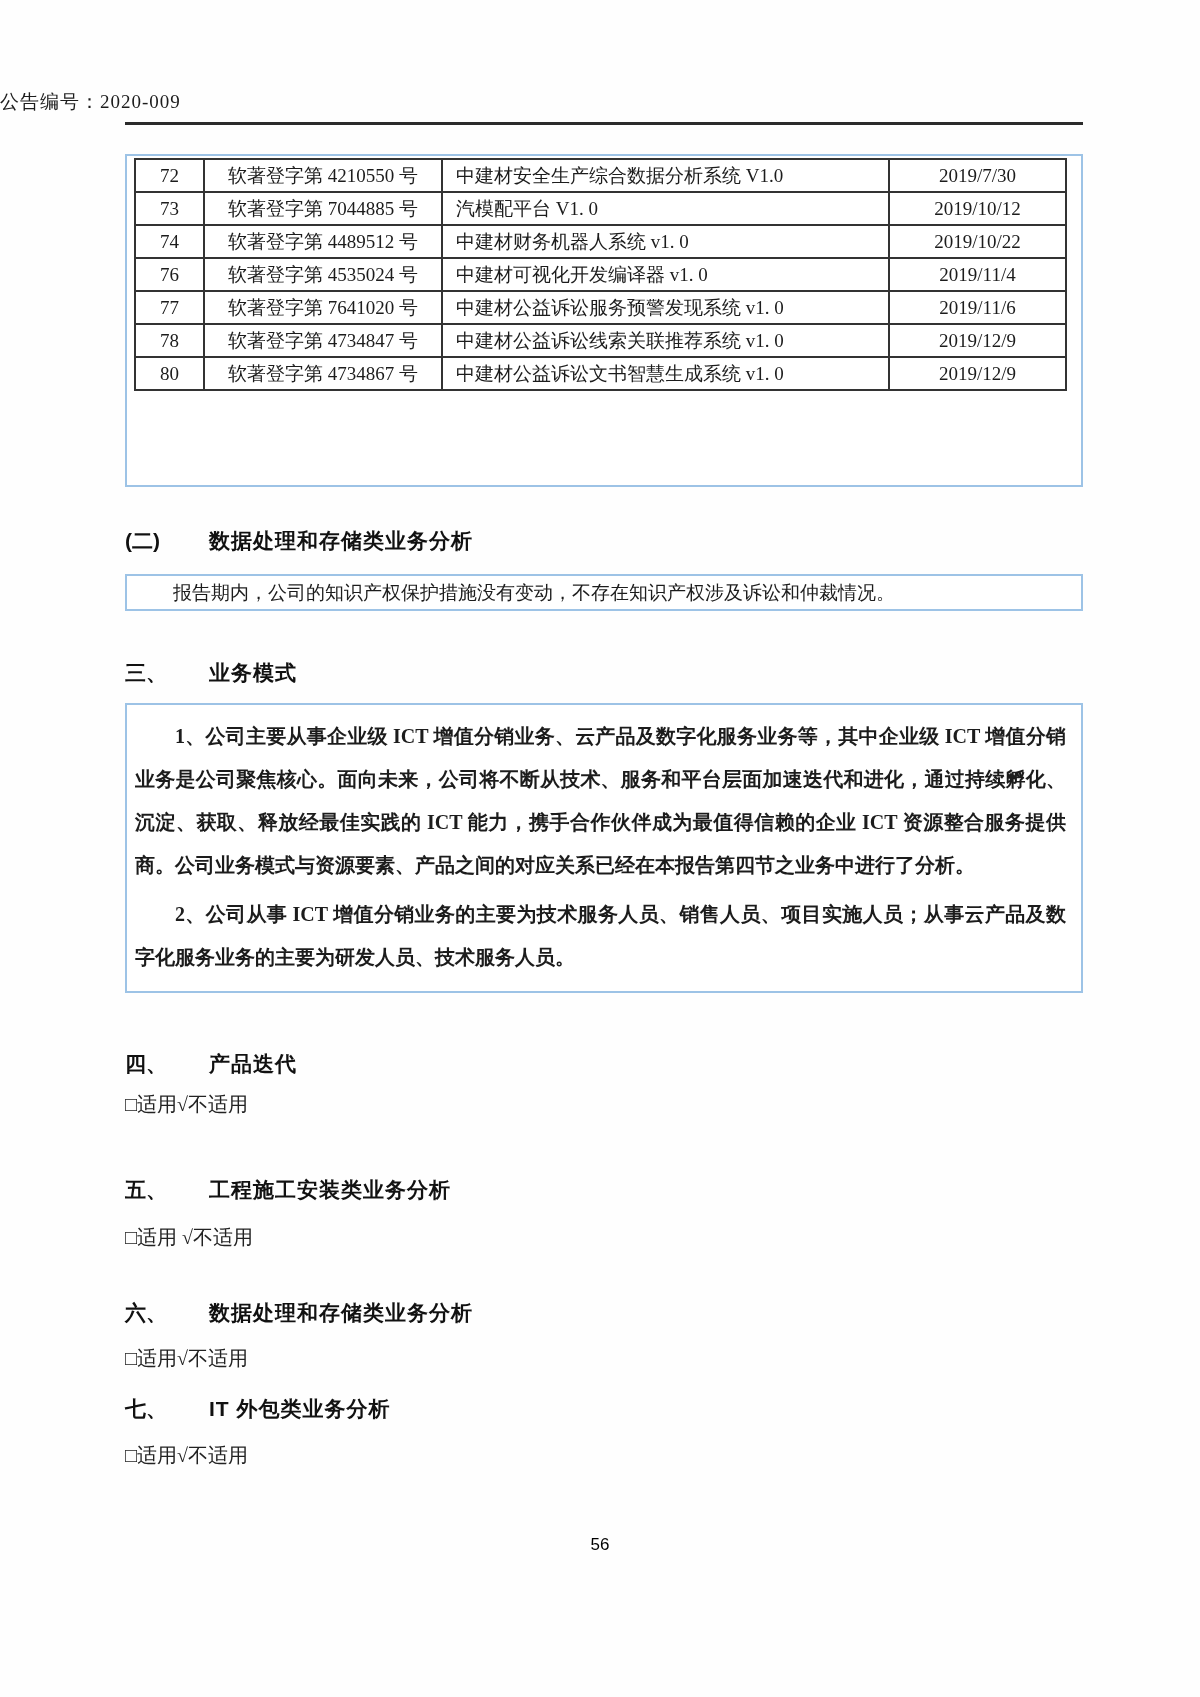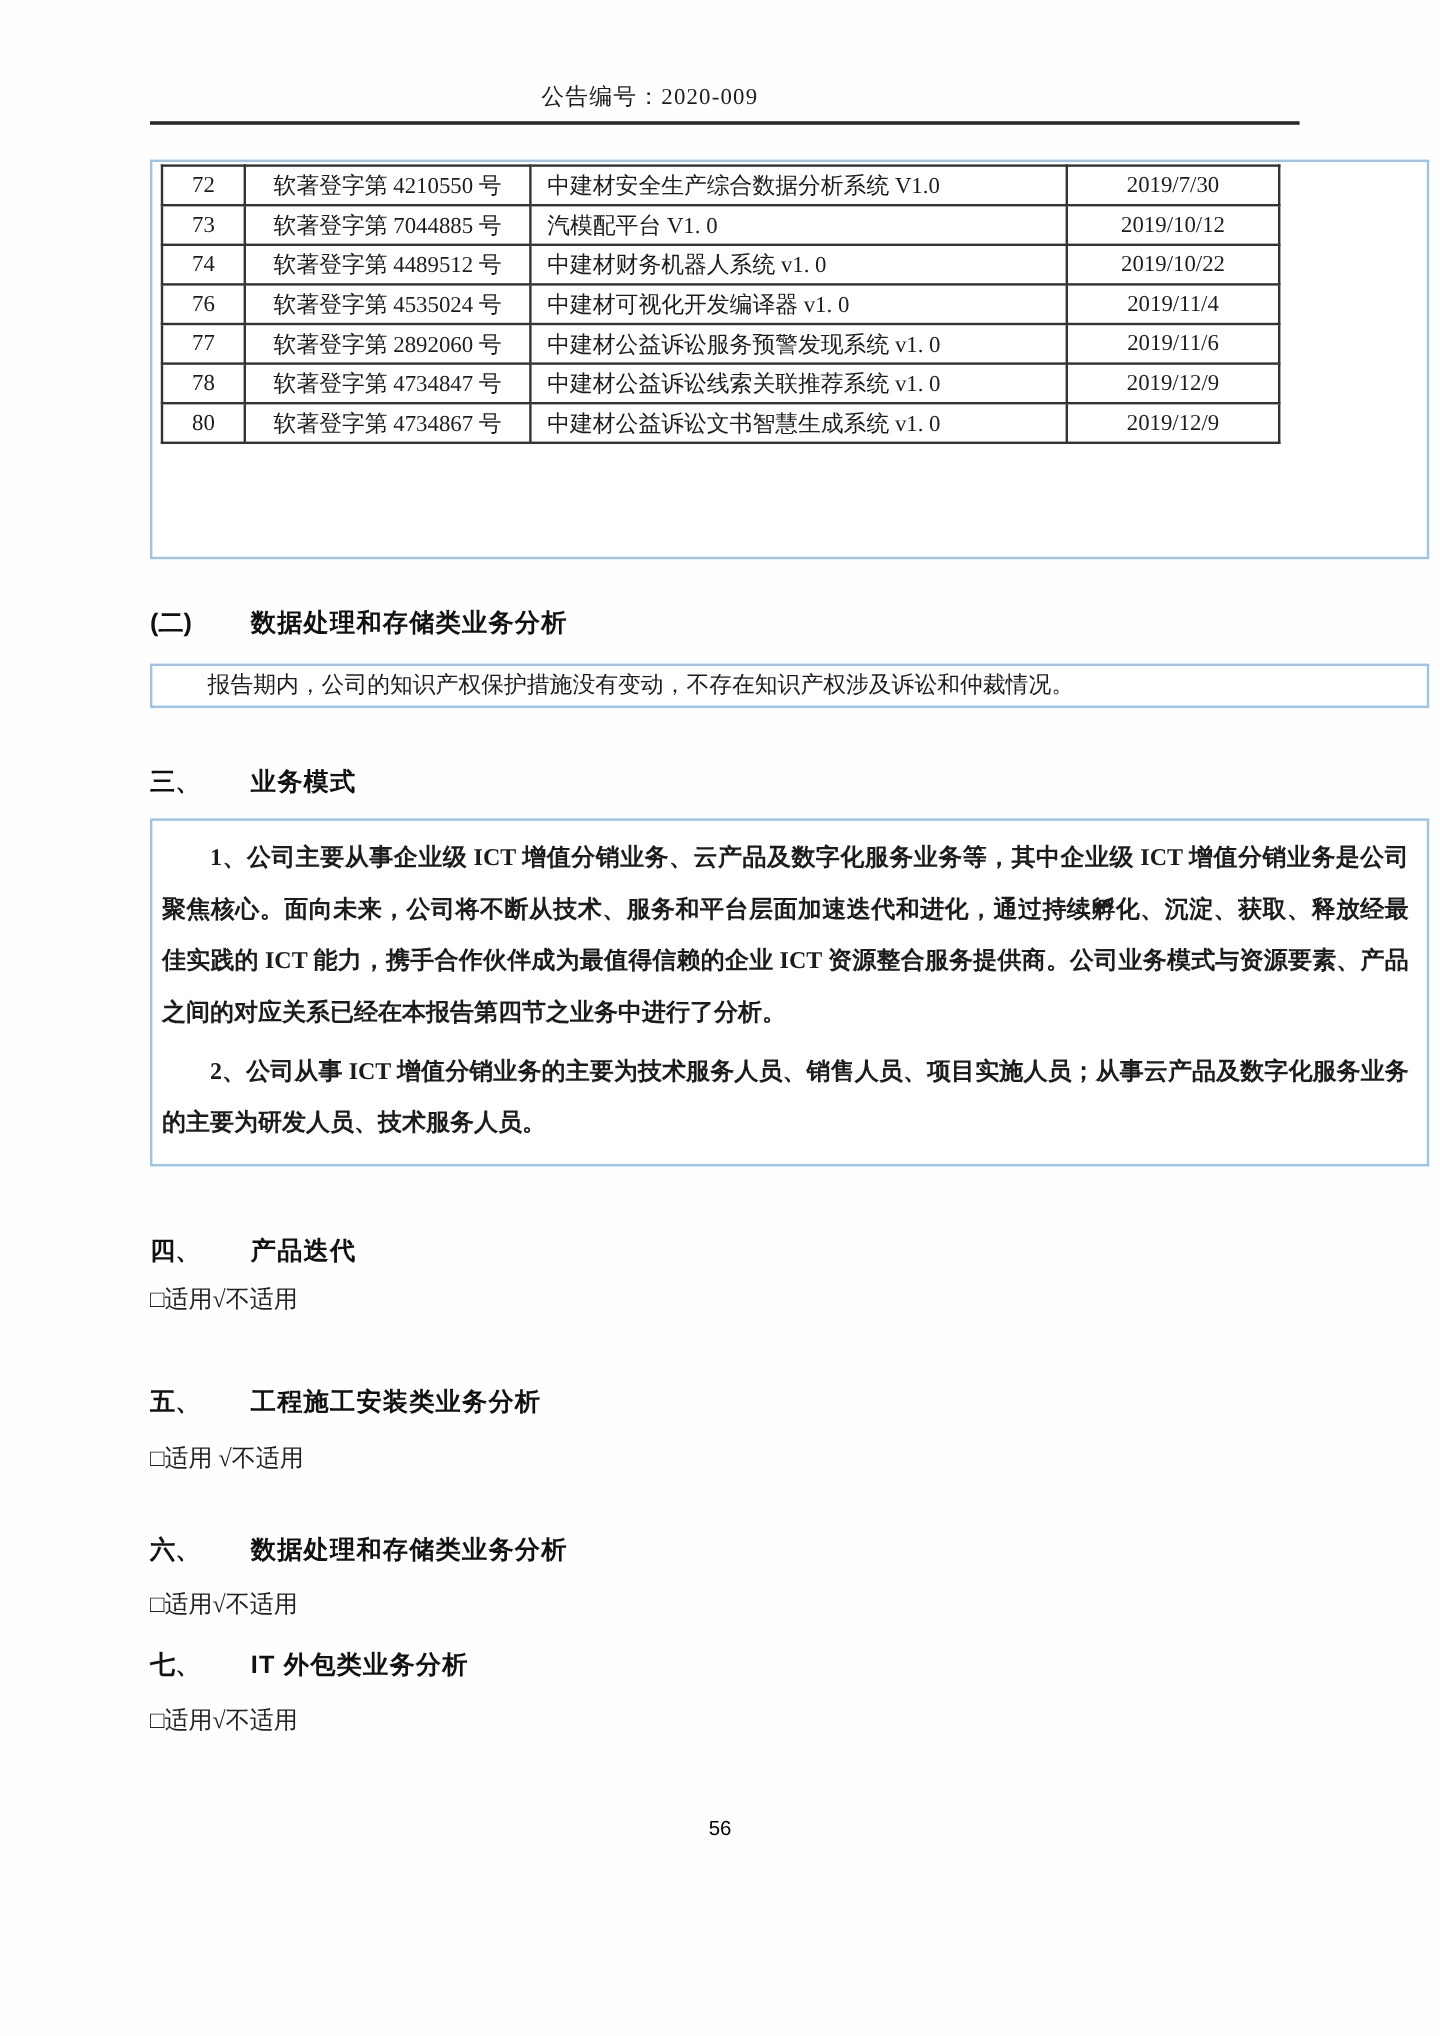--- a/index.html
+++ b/index.html
@@ -5,33 +5,33 @@
   html,body{margin:0;padding:0;background:#ffffff;}
   .page{
     position:relative;
     width:1200px;height:1697px;
     background:#fefefe;
     color:#1c1c1c;
     font-family:"Liberation Serif","DejaVu Serif",serif;
     overflow:hidden;
   }
   .hdr{
-    margin:68px 117px 0 0;
-    text-align:center;
+    margin:89px 117px 0 0;
+    text-align:left;
     font-size:19px;
     letter-spacing:1px;
   }
   .hdr-rule{
     margin:7px 0 0 125px;
     width:958px;height:3px;
     background:#2b2b2b;
   }
   .bluebox{
     margin-left:125px;
-    width:1066px;
+    width:958px;
     box-sizing:border-box;
     border:2px solid #9dc3e6;
     background:#ffffff;
   }
   .table-box{
     margin-top:29px;
     height:333px;
     padding:2px 0 0 7px;
   }
   .ctable{
@@ -134,21 +134,21 @@
           <td class="c-date">2019/10/22</td>
         </tr>
         <tr>
           <td class="c-no">76</td>
           <td class="c-reg">软著登字第 4535024 号</td>
           <td class="c-name">中建材可视化开发编译器 v1. 0</td>
           <td class="c-date">2019/11/4</td>
         </tr>
         <tr>
           <td class="c-no">77</td>
-          <td class="c-reg">软著登字第 2892060 号</td>
+          <td class="c-reg">软著登字第 7641020 号</td>
           <td class="c-name">中建材公益诉讼服务预警发现系统 v1. 0</td>
           <td class="c-date">2019/11/6</td>
         </tr>
         <tr>
           <td class="c-no">78</td>
           <td class="c-reg">软著登字第 4734847 号</td>
           <td class="c-name">中建材公益诉讼线索关联推荐系统 v1. 0</td>
           <td class="c-date">2019/12/9</td>
         </tr>
         <tr>

